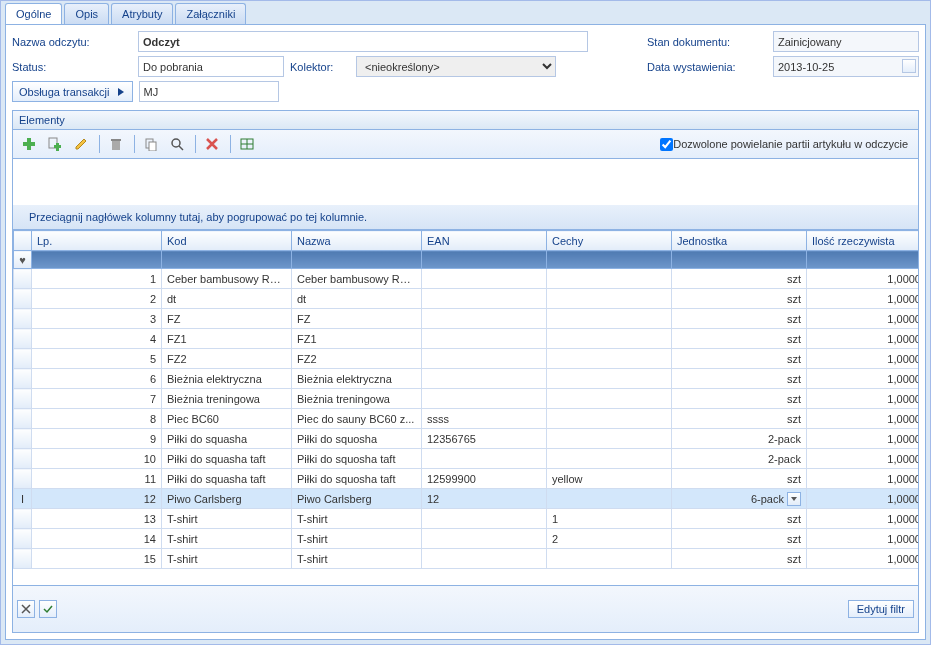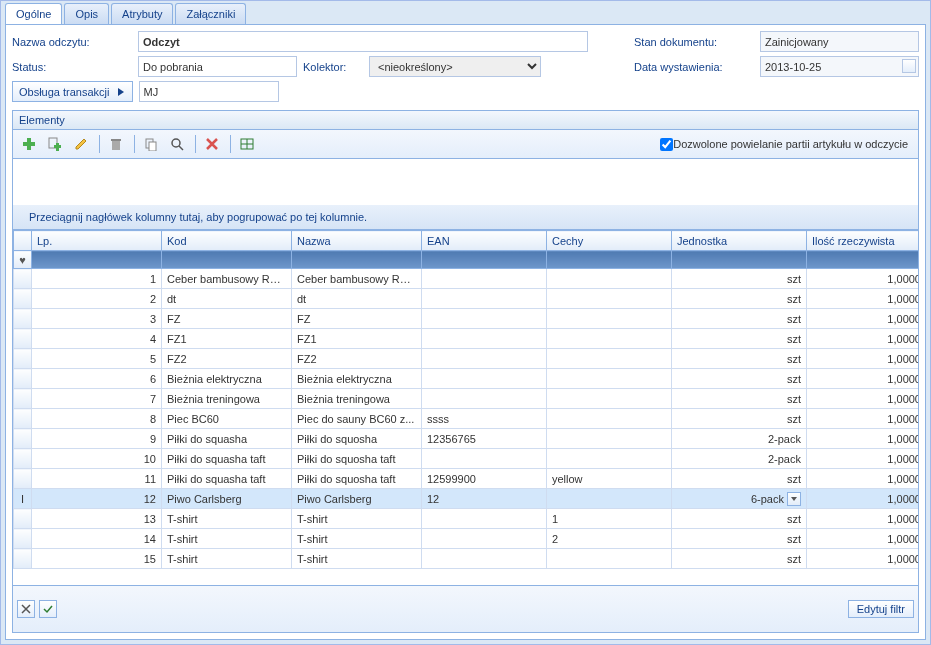--- a/index.html
+++ b/index.html
@@ -32,22 +32,22 @@
 .col-label3 { width: 120px; text-align: left; color: #6a8bc0; }
 input.text, select.select {
   border: 1px solid #b5c7e4;
   padding: 2px 4px;
   font-family: inherit;
   font-size: 11px;
   color: #333;
   height: 21px;
 }
 .wide { width: 450px; font-weight: bold; }
-.mid { width: 159px; }
-.mid2 { width: 172px; }
+.mid { width: 146px; }
+.mid2 { width: 200px; }
 .readonly { background: #f4f7fb; color: #6a6a6a; }
 .trans-btn {
   display: inline-flex; align-items: center;
   background: linear-gradient(#fff, #e4eefb);
   border: 1px solid #8db2e3;
   padding: 2px 6px;
   color: #15428b;
   height: 21px;
   cursor: pointer;
 }

